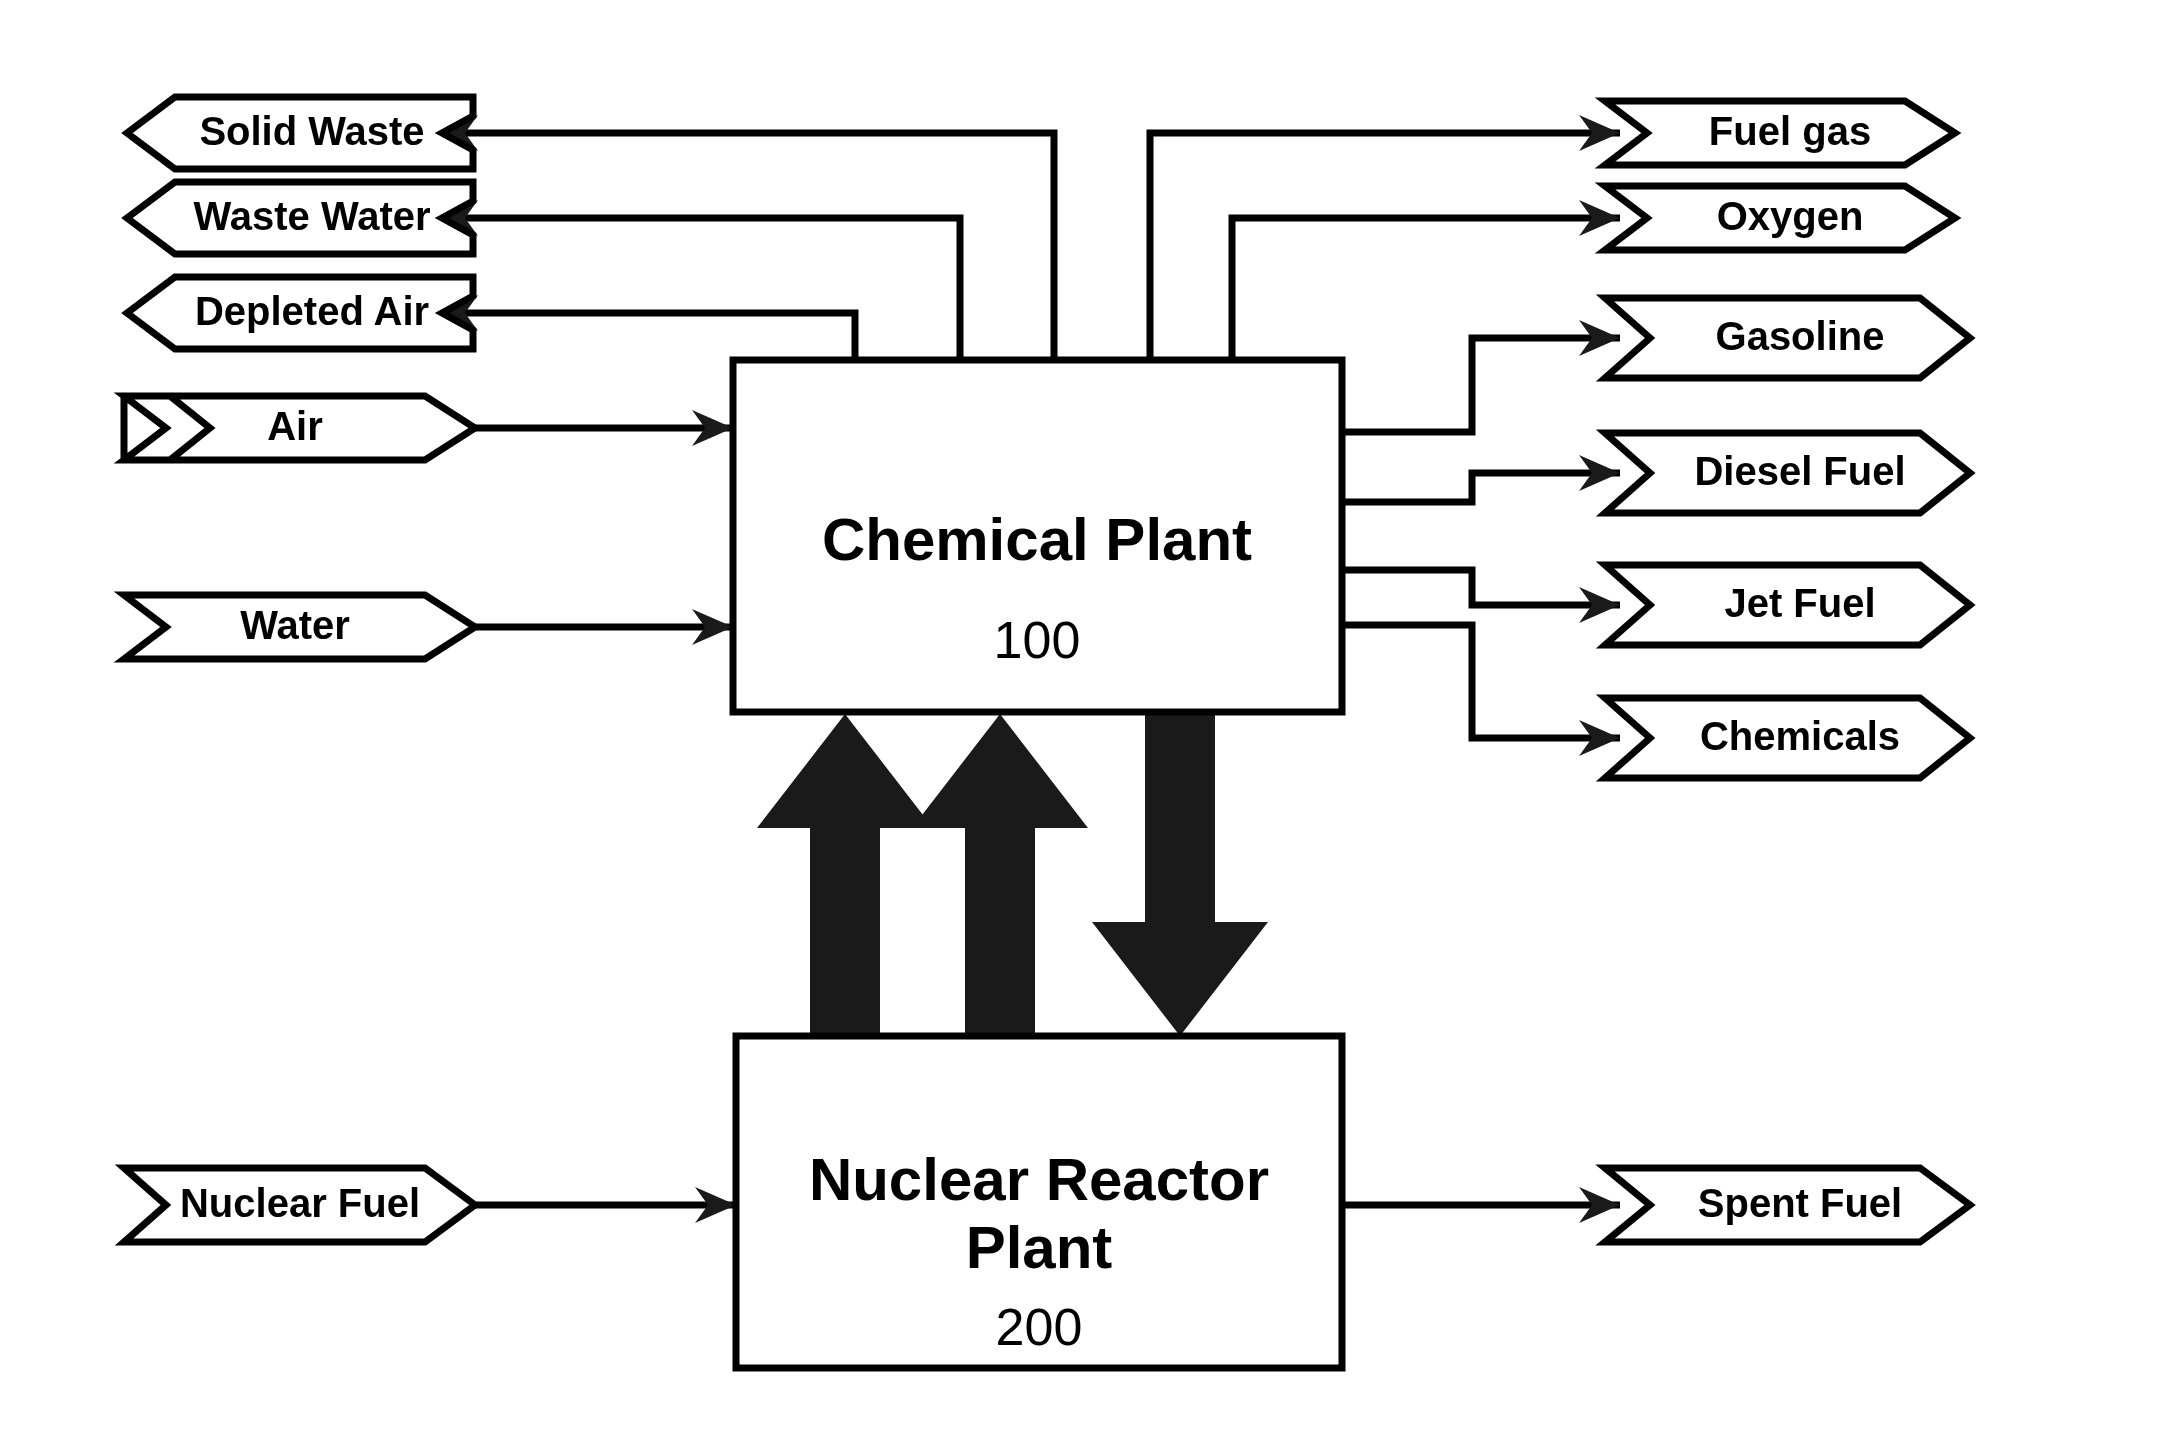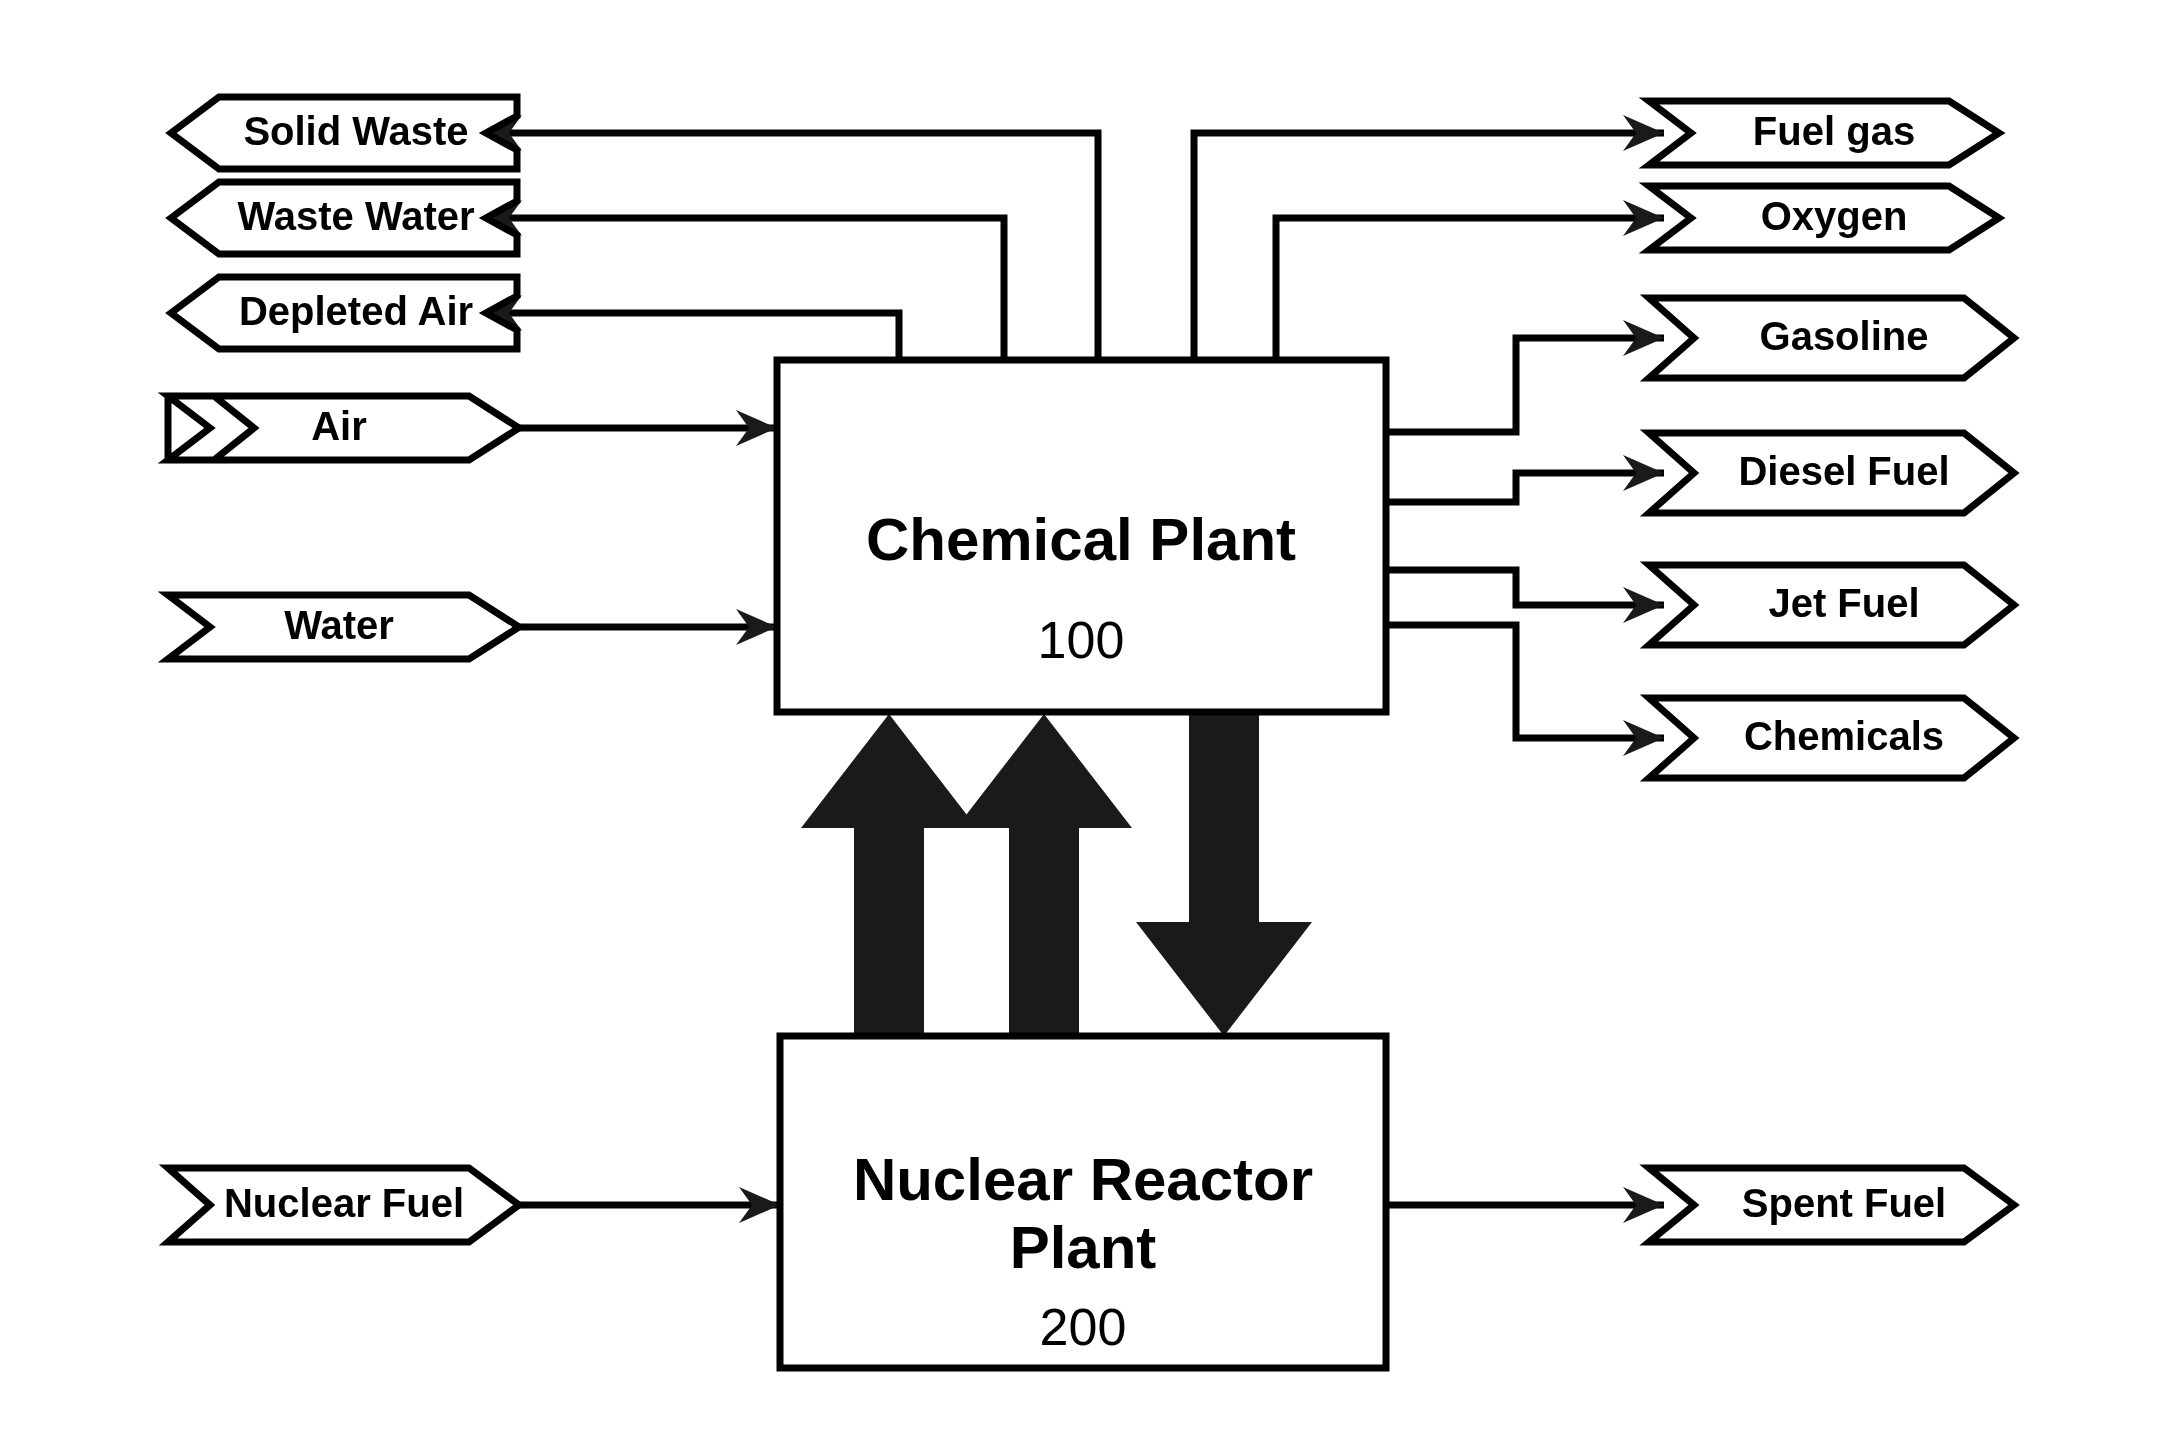--- a/index.html
+++ b/index.html
@@ -12,21 +12,20 @@
     height: 1443px;
     font-family: "Liberation Sans", sans-serif;
     position: relative;
     overflow: hidden;
   }
   #diagram-root {
     position: absolute;
     inset: 0;
     width: 1969px;
     height: 1443px;
-    padding-left: 44px;
   }
   svg#flow {
     display: block;
     width: 2180px;
     height: 1443px;
   }
   .banner-shape {
     fill: #ffffff;
     stroke: #000000;
     stroke-width: 7;

